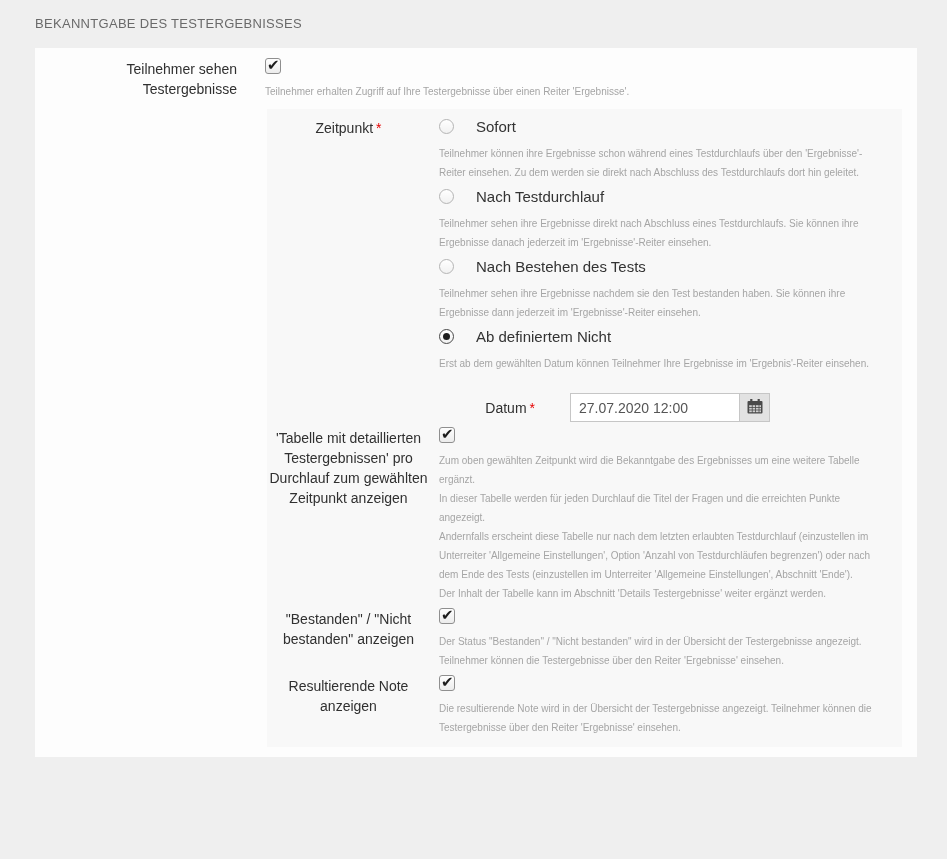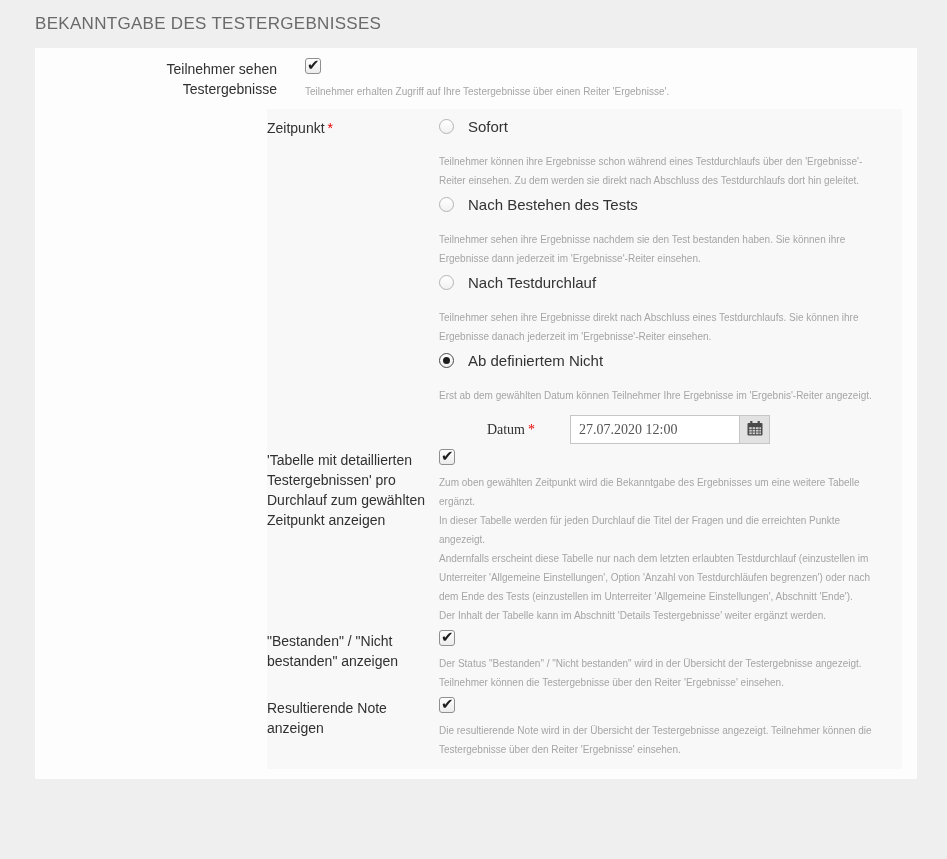--- a/index.html
+++ b/index.html
@@ -6,28 +6,28 @@
   html, body { margin: 0; padding: 0; }
   body {
     width: 947px; min-height: 859px;
     background: #efefef;
     font-family: "Liberation Sans", "DejaVu Sans", sans-serif;
     -webkit-font-smoothing: antialiased;
   }
   .page { padding: 12px 30px 20px 35px; }
 
   .section-heading {
-    font-size: 17px; font-weight: 400; color: #6a6a6a;
+    font-size: 13px; font-weight: 400; color: #6a6a6a;
     letter-spacing: 0.3px; line-height: 24px; margin: 0 0 12px 0;
   }
 
   .panel { background: #fdfdfd; padding: 10px 15px 10px 0; }
 
   
-  .row-outer { display: flex; margin-left: 40px; }
+  .row-outer { display: flex; }
   .label-outer {
     width: 202px; flex: none; text-align: right;
     font-size: 14px; line-height: 20px; color: #303030; padding-top: 1px;
   }
   .ctrl-outer { margin-left: 28px; flex: 1; min-width: 0; }
 
   .byline {
     font-size: 10px; line-height: 19px; color: #a5a5a5;
     white-space: pre-line; margin-top: 4px;
   }
@@ -59,35 +59,35 @@
   }
 
   
   .subpanel {
     background: #f8f8f8; margin-left: 232px; margin-top: 8px;
     padding: 8px 17px 10px 0;
   }
   .irow { display: flex; margin-top: 5px; }
   .irow.first { margin-top: 0; }
   .ilabel {
-    width: 163px; flex: none; text-align: left;
+    width: 163px; flex: none; text-align: center;
     font-size: 14px; line-height: 20px; color: #303030; padding-top: 1px;
   }
   .ictrl { margin-left: 9px; flex: 1; min-width: 0; }
 
   .req { color: #e60000; margin-left: 3px; }
 
   .opt-line {
-    display: flex; align-items: center; gap: 14px;
+    display: flex; align-items: center; gap: 22px;
     font-size: 15px; line-height: 19px; color: #333333; margin-bottom: 3px;
   }
-  .opt-byline { margin: 16px 0 5px 0; }
-
-  
-  .datum-row { display: flex; align-items: center; margin-top: 10px; font-family: Liberation Serif, serif; }
+  .opt-byline { margin: 8px 0 5px 0; }
+
+  
+  .datum-row { display: flex; align-items: center; margin-top: 20px; }
   .datum-label {
     width: 96px; flex: none; text-align: right;
     font-size: 14px; color: #303030;
   }
   .input-group { margin-left: 35px; display: flex; }
   .date-input {
     width: 169px; height: 29px; border: 1px solid #c6c6c6; border-right: none;
     border-radius: 0; padding: 0 8px; font-size: 14px; color: #555555;
     background: #ffffff; font-family: inherit; outline: none;
   }
@@ -126,39 +126,39 @@
             <div class="opt-line">
               <span class="radio"></span>
               <span>Sofort</span>
             </div>
             <div class="byline opt-byline">Teilnehmer können ihre Ergebnisse schon während eines Testdurchlaufs über den 'Ergebnisse'-Reiter einsehen. Zu dem werden sie direkt nach Abschluss des Testdurchlaufs dort hin geleitet.</div>
           </div>
 
           <div>
             <div class="opt-line">
               <span class="radio"></span>
+              <span>Nach Testdurchlauf</span>
+            </div>
+            <div class="byline opt-byline">Teilnehmer sehen ihre Ergebnisse direkt nach Abschluss eines Testdurchlaufs. Sie können ihre Ergebnisse danach jederzeit im 'Ergebnisse'-Reiter einsehen.</div>
+          </div>
+
+          <div>
+            <div class="opt-line">
+              <span class="radio"></span>
               <span>Nach Bestehen des Tests</span>
             </div>
             <div class="byline opt-byline">Teilnehmer sehen ihre Ergebnisse nachdem sie den Test bestanden haben. Sie können ihre Ergebnisse dann jederzeit im 'Ergebnisse'-Reiter einsehen.</div>
-          </div>
-
-          <div>
-            <div class="opt-line">
-              <span class="radio"></span>
-              <span>Nach Testdurchlauf</span>
-            </div>
-            <div class="byline opt-byline">Teilnehmer sehen ihre Ergebnisse direkt nach Abschluss eines Testdurchlaufs. Sie können ihre Ergebnisse danach jederzeit im 'Ergebnisse'-Reiter einsehen.</div>
           </div>
 
           <div>
             <div class="opt-line">
               <span class="radio selected"></span>
               <span>Ab definiertem Nicht</span>
             </div>
-            <div class="byline opt-byline">Erst ab dem gewählten Datum können Teilnehmer Ihre Ergebnisse im 'Ergebnis'-Reiter angezeigt.</div>
+            <div class="byline opt-byline">Erst ab dem gewählten Datum können Teilnehmer Ihre Ergebnisse im 'Ergebnis'-Reiter einsehen.</div>
           </div>
 
           <div class="datum-row">
             <div class="datum-label">
               <span>Datum</span><span class="req">*</span>
             </div>
             <div class="input-group">
               <input class="date-input" type="text" value="27.07.2020 12:00" style="">
               <button class="cal-btn">
                 <span>

